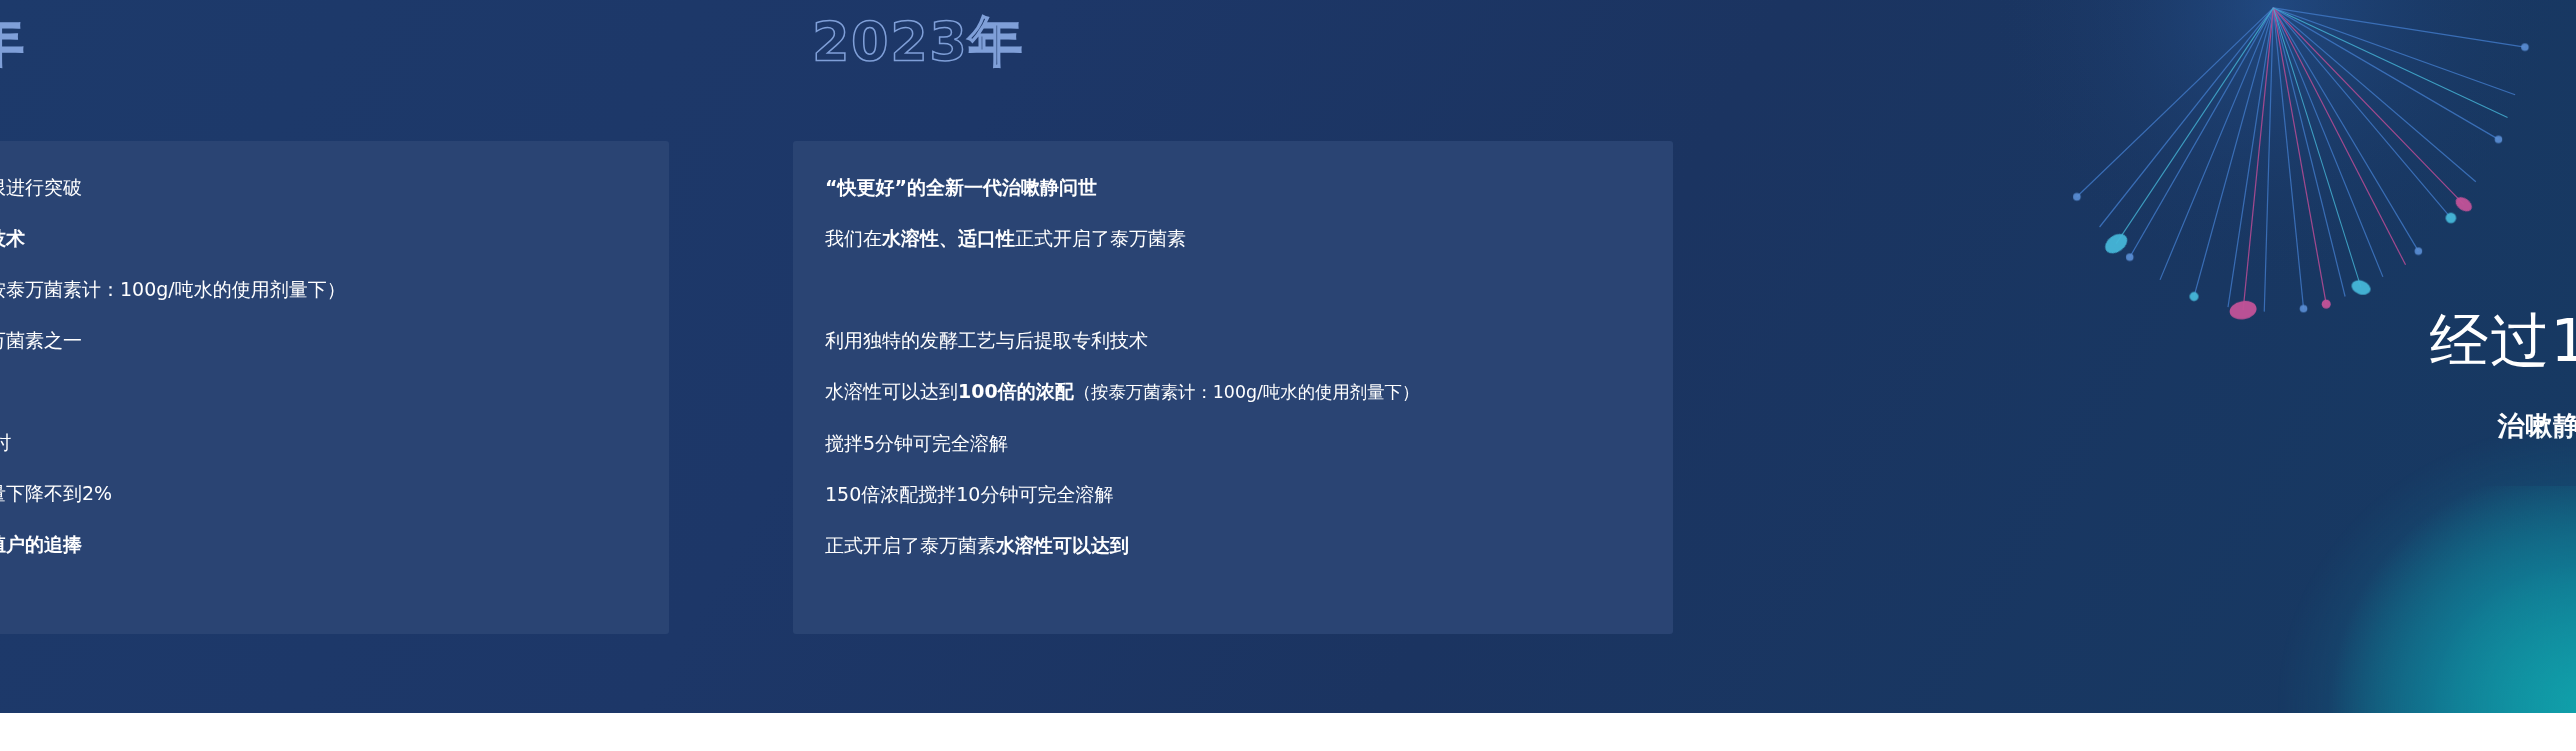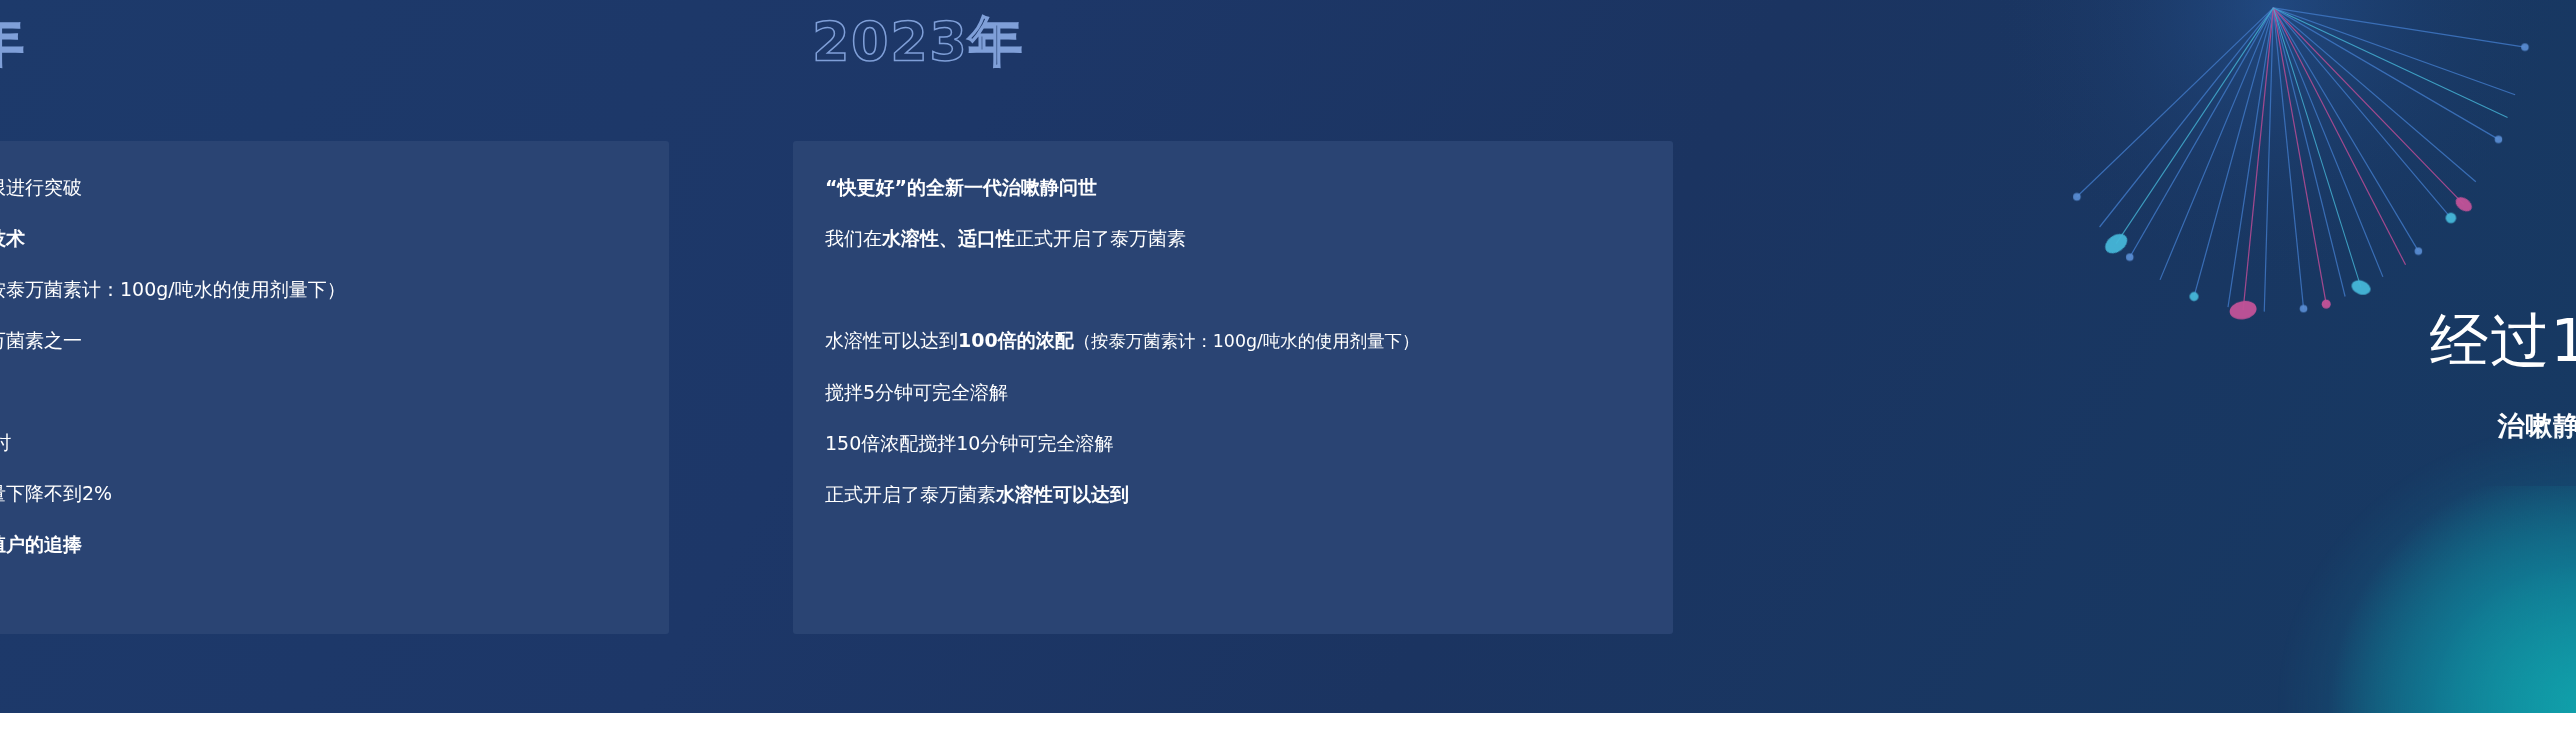--- a/index.html
+++ b/index.html
@@ -118,20 +118,21 @@
     </div>
   </div>
 
   <div class="card" id="card-mid">
     <div class="card-inner">
       <div class="line b">“快更好”的全新一代治嗽静问世</div>
       <div class="line">
         <span>我们在</span><span class="hl">水溶性、适口性</span><span>正式开启了泰万菌素</span>
       </div>
       <div class="line">&nbsp;</div>
+      <div class="line">利用独特的发酵工艺与后提取专利技术</div>
       <div class="line">
         <span>水溶性可以达到</span><span class="hl">100倍的浓配</span><span class="sm">（按泰万菌素计：100g/吨水的使用剂量下）</span>
       </div>
       <div class="line">搅拌5分钟可完全溶解</div>
       <div class="line">150倍浓配搅拌10分钟可完全溶解</div>
       <div class="line">
         <span>正式开启了泰万菌素</span><span class="hl">水溶性可以达到</span>
       </div>
     </div>
   </div>

